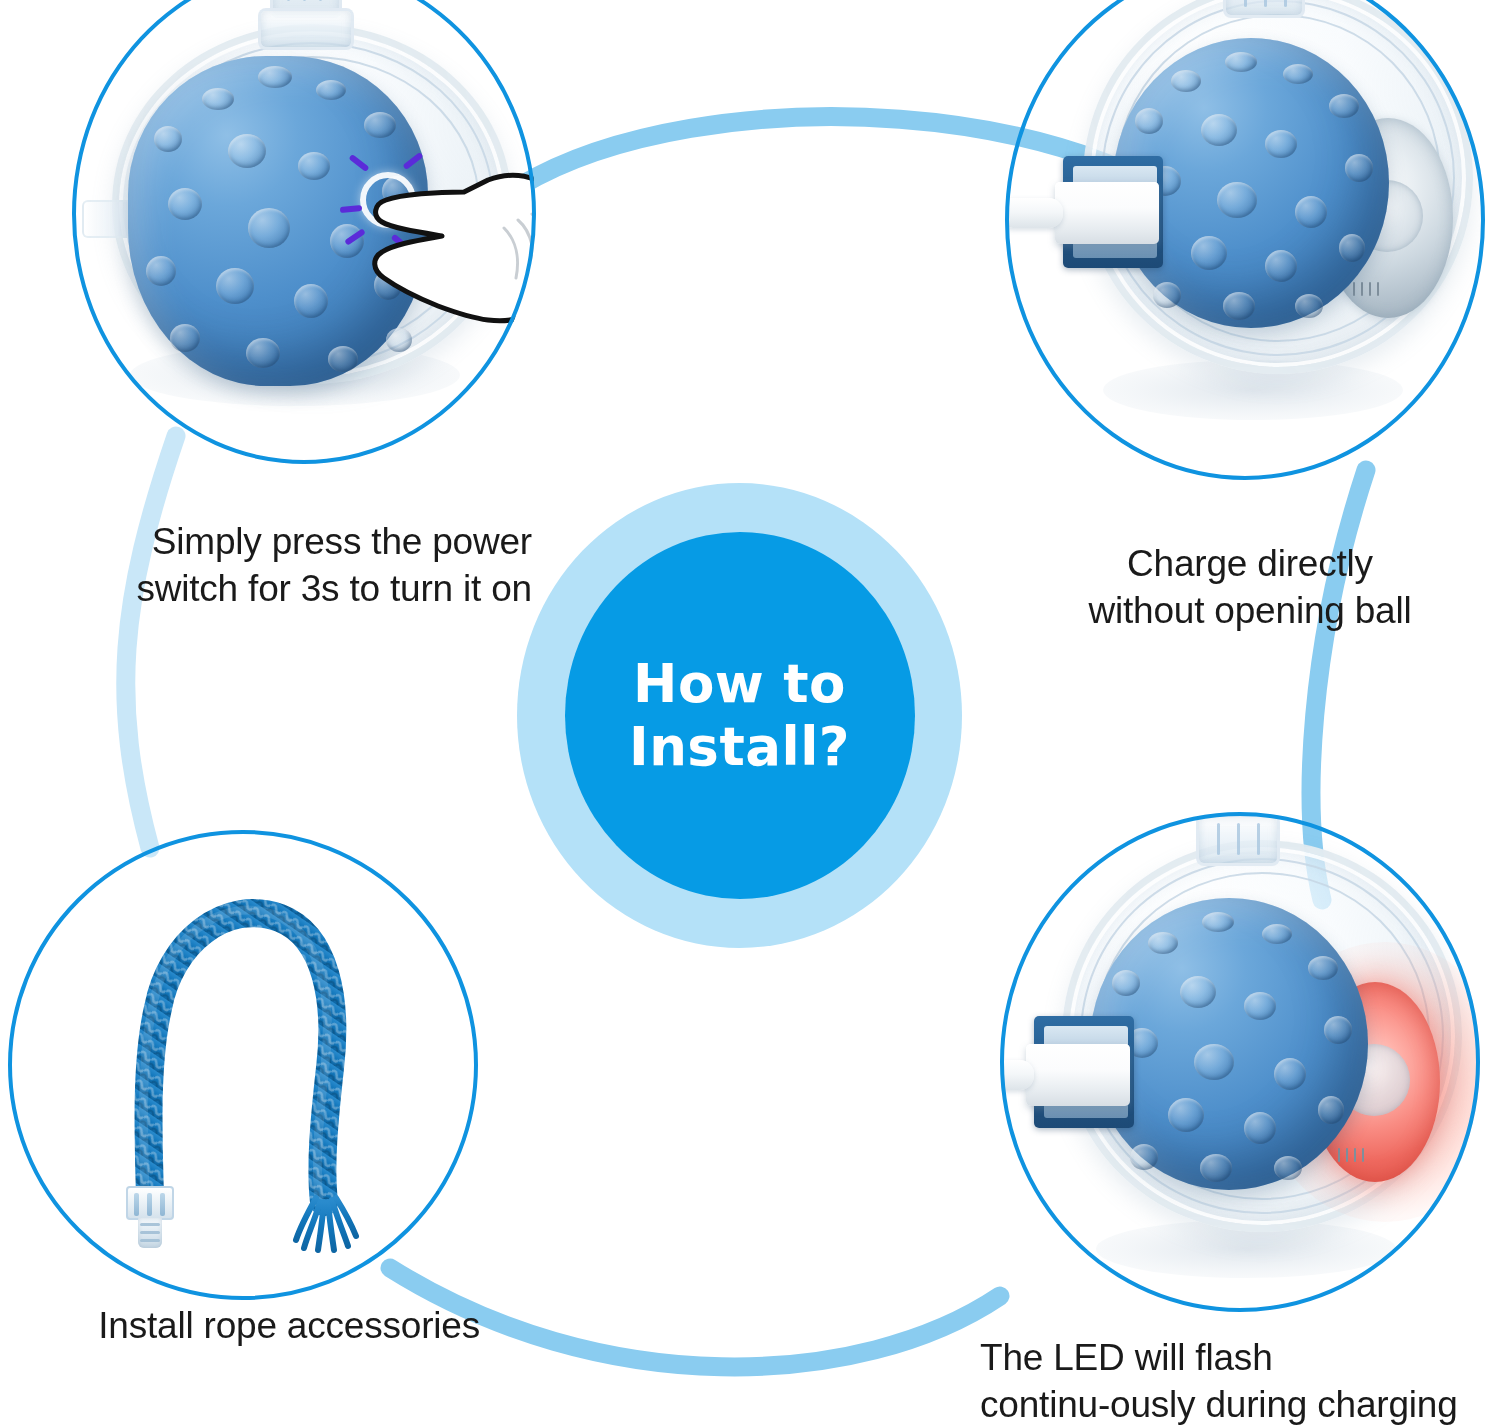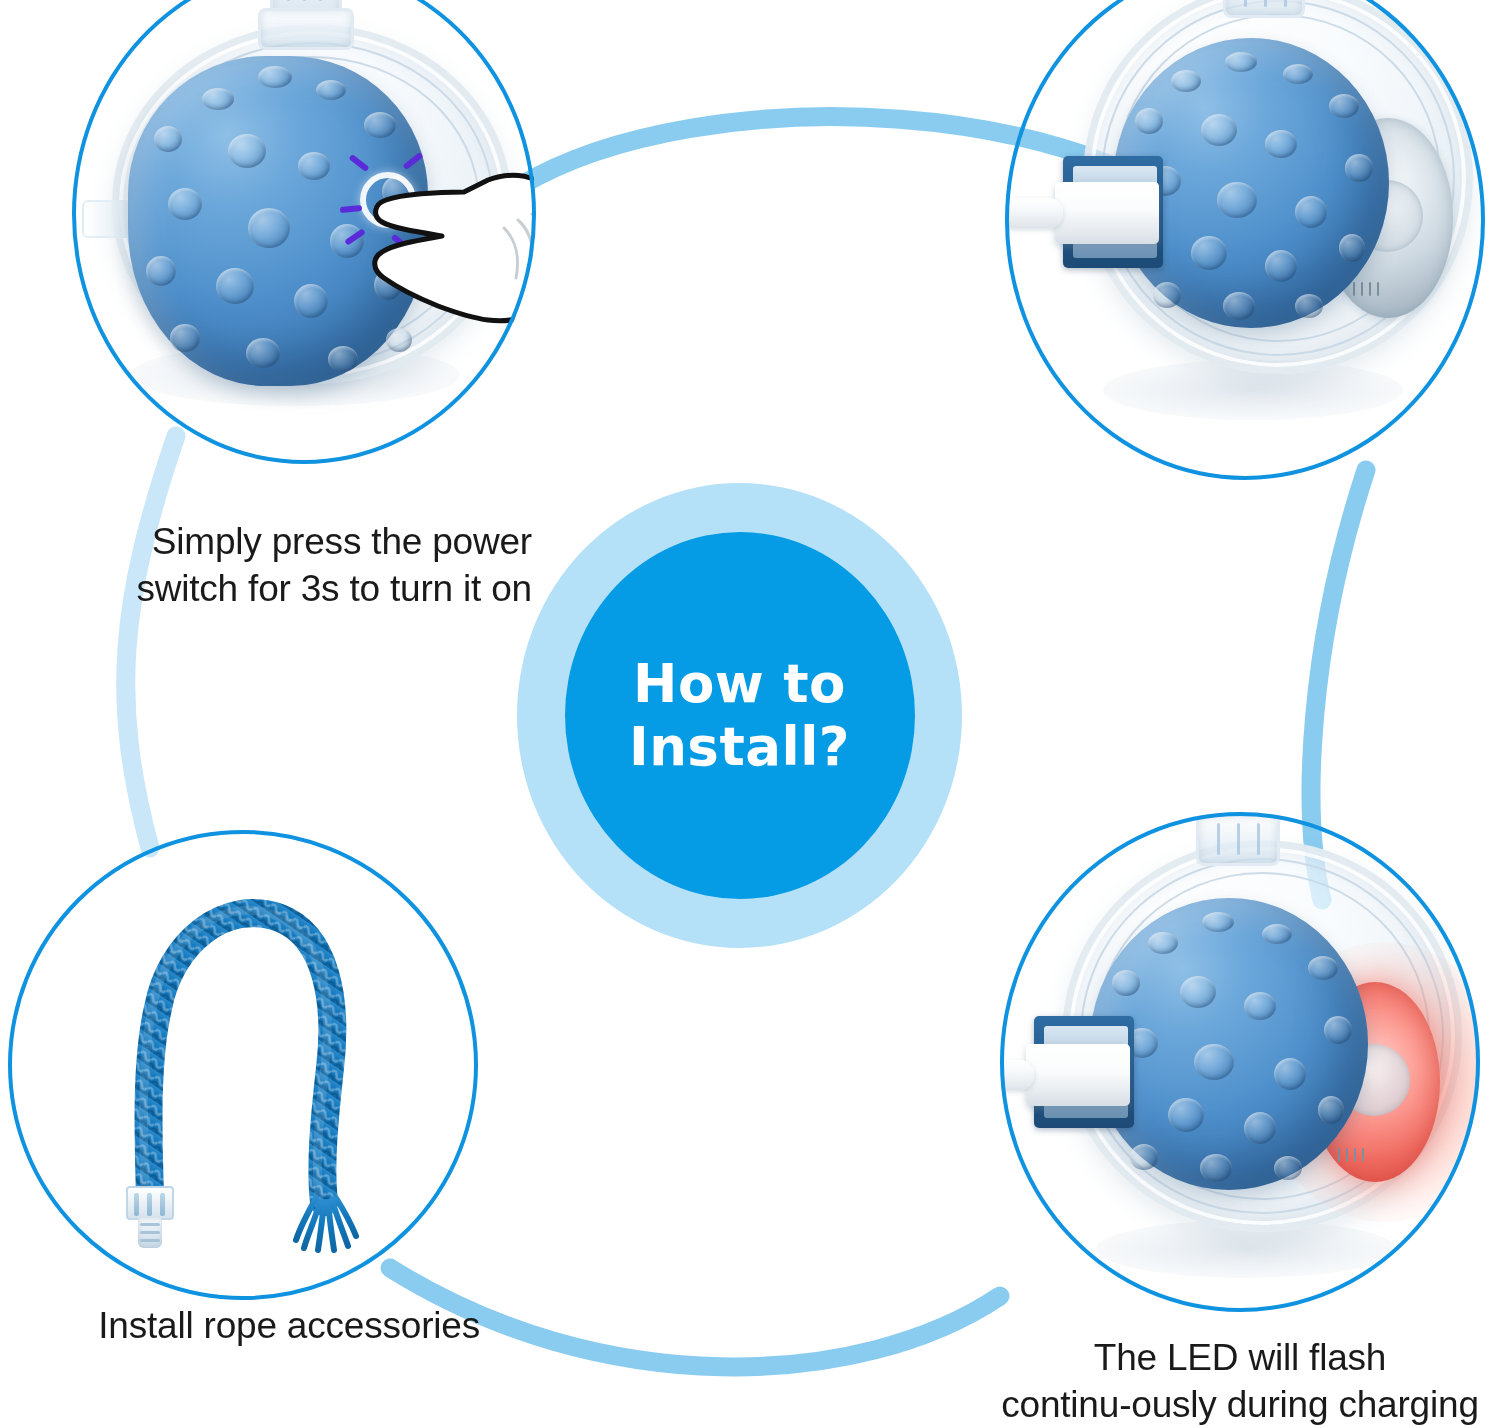--- a/index.html
+++ b/index.html
@@ -62,21 +62,21 @@
     z-index: 6;
     color: #1a1a1a;
     font-size: 37px;
     line-height: 1.28;
     letter-spacing: -0.2px;
     white-space: pre-line;
   }
   #cap-tl { left: 92px;  top: 518px;  width: 440px; text-align: right; }
   #cap-tr { left: 1040px; top: 540px; width: 420px; text-align: center; }
   #cap-bl { left: 10px;  top: 1302px; width: 470px; text-align: right; }
-  #cap-br { left: 980px; top: 1334px; width: 520px; text-align: center; }
+  #cap-br { left: 980px; top: 1334px; width: 520px; text-align: left; }
 
   
   #badge {
     position: absolute;
     left: 517px;
     top: 483px;
     width: 445px;
     height: 465px;
     border-radius: 50%;
     background: #B4E1F8;
@@ -537,17 +537,19 @@
 
   <div id="badge">
     <div id="badge-inner">
       <div id="badge-text">How to
 Install?</div>
     </div>
   </div>
 
   <div class="caption" id="cap-tl">Simply press the power
 switch for 3s to turn it on</div>
+  <div class="caption" id="cap-tr">Charge directly
+without opening ball</div>
   <div class="caption" id="cap-bl">Install rope accessories</div>
   <div class="caption" id="cap-br">The LED will flash
 continu-ously during charging</div>
 
 </div>
 
 </body></html>

